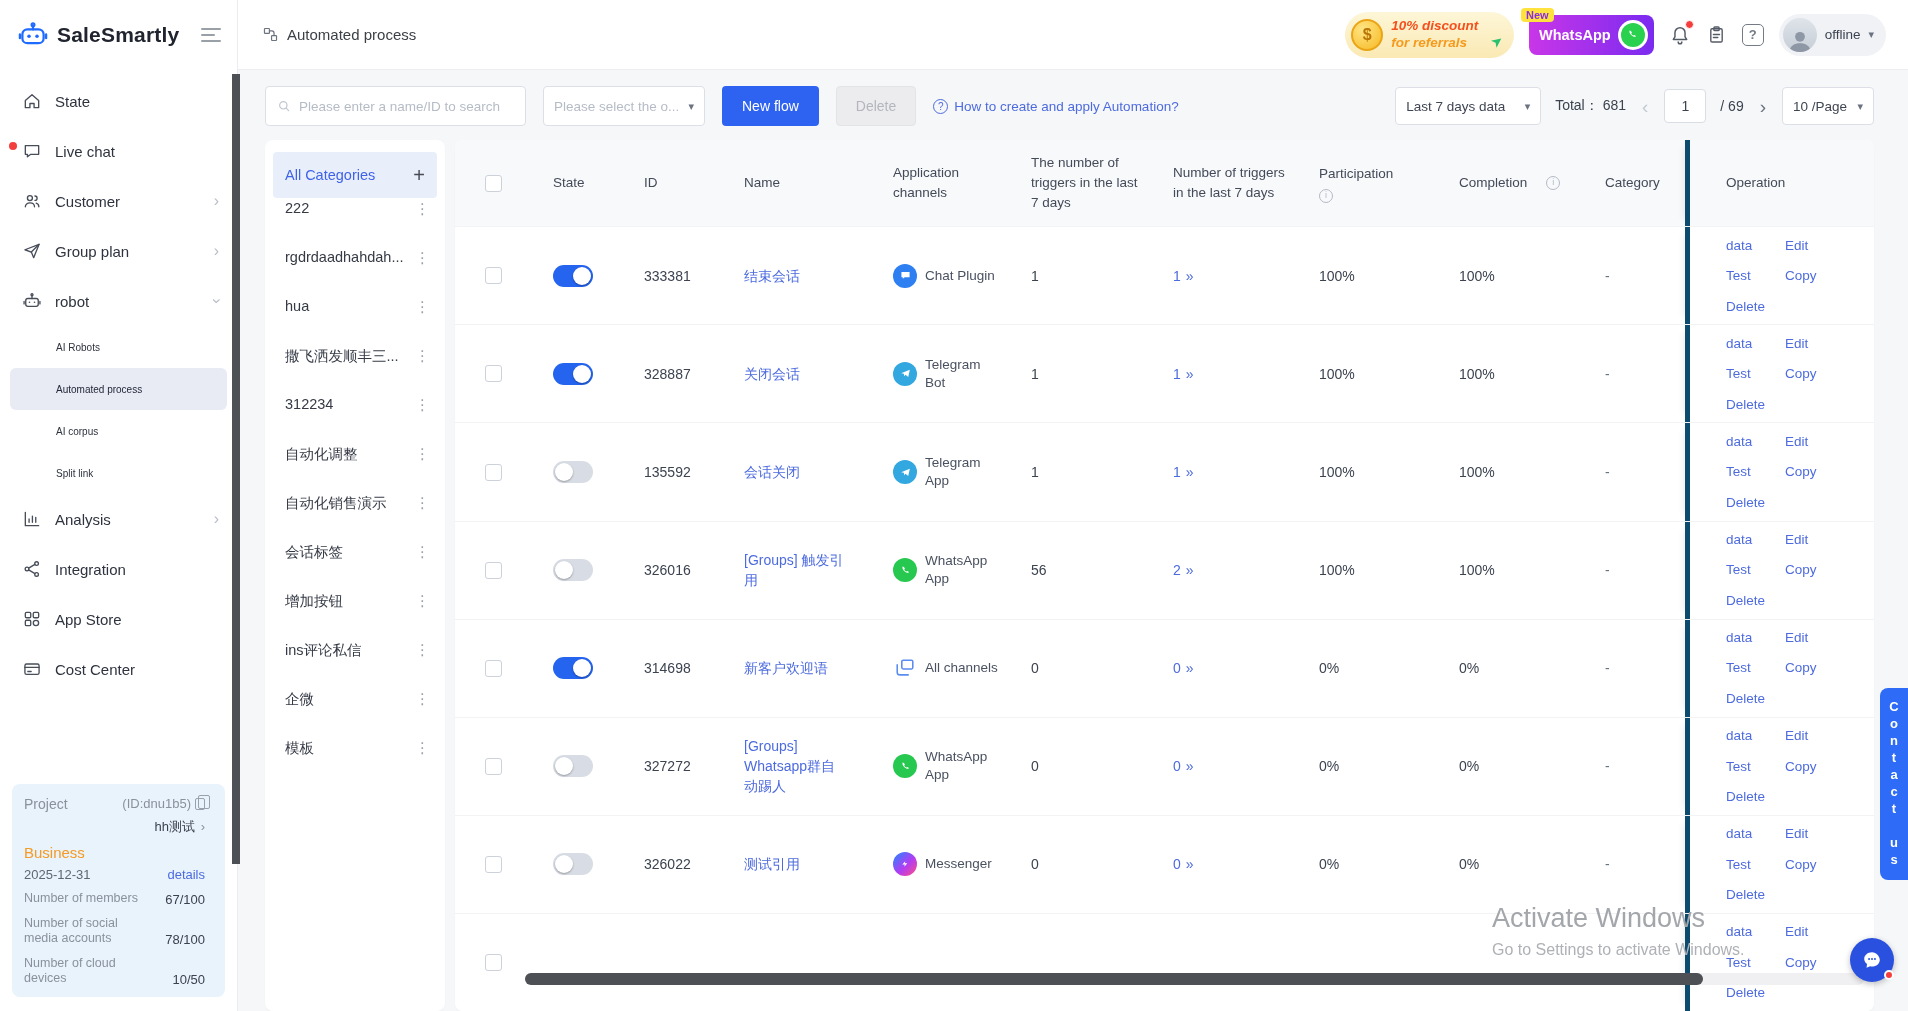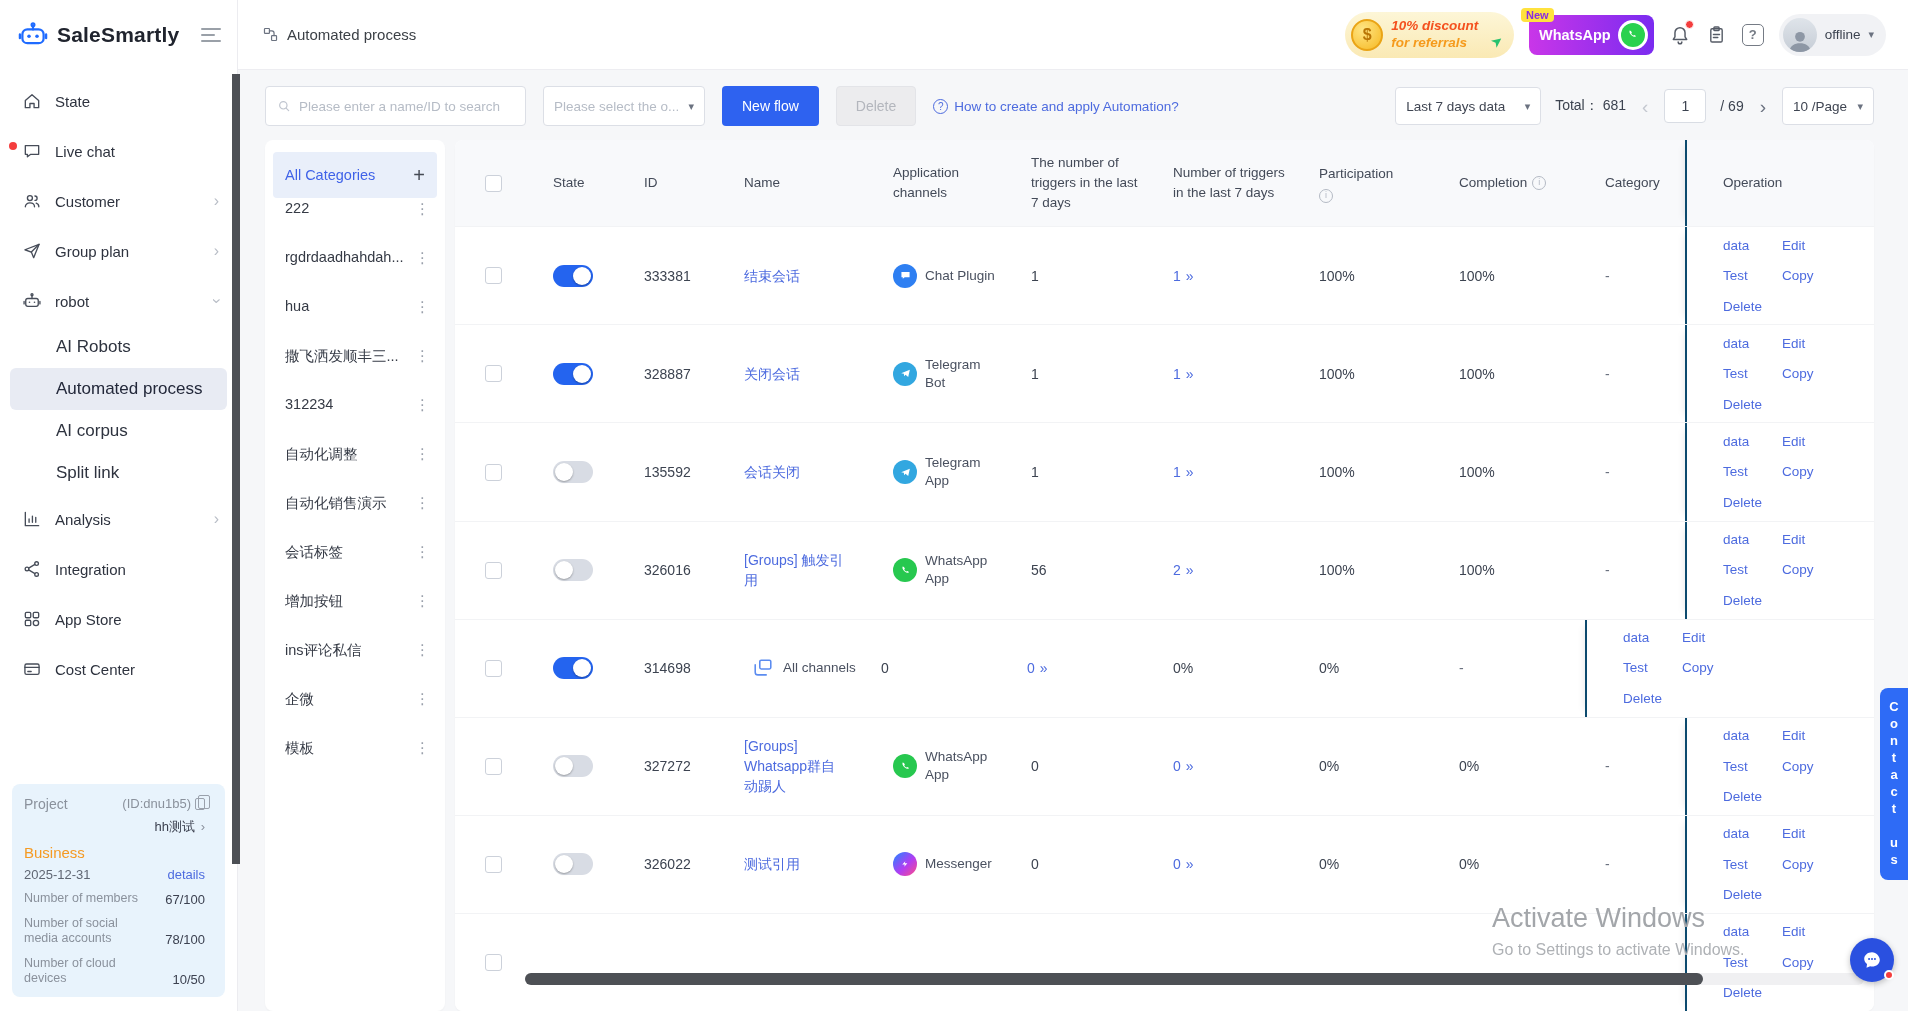--- a/index.html
+++ b/index.html
@@ -16,21 +16,21 @@
   .burger { width:20px; display:flex; flex-direction:column; gap:4px; cursor:pointer; }
   .burger i { display:block; height:2px; background:#9aa0a8; border-radius:1px; }
   .burger i:nth-child(2){ width:14px; }
   .nav { margin-top:6px; }
   .nav-item { height:50px; display:flex; align-items:center; gap:13px; padding:0 18px 0 22px;
     font-size:15px; color:#2e333f; cursor:pointer; position:relative; }
   .nav-item .ic { flex:0 0 20px; }
   .chev { margin-left:auto; color:#b9bec7; font-size:16px; line-height:1; }
   .rot90 { display:inline-block; transform:rotate(90deg); }
   .red-dot { position:absolute; left:9px; top:16px; width:8px; height:8px; border-radius:50%; background:#f43d3d; }
-  .sub-item { height:42px; display:flex; align-items:center; padding-left:56px; font-size:17px; color:#2e333f; cursor:pointer; }
+  .sub-item { height:42px; display:flex; align-items:center; padding-left:56px; font-size:10px; color:#2e333f; cursor:pointer; }
   .sub-item.active { margin:0 10px; padding-left:46px; background:#e8ebf3; border-radius:6px; color:#23283a; font-weight:500; }
   
   .proj { margin:auto 12px 14px 12px; background:#e8f3fc; border-radius:8px; padding:12px 20px 10px 12px; font-size:13px; }
   .proj-r1 { display:flex; align-items:center; gap:4px; color:#8a919c; }
   .proj-r1 .plabel { font-size:14px; flex:1; }
   .copy-ic { width:10px; height:12px; border:1px solid #9aa1ac; border-radius:2px; position:relative; display:inline-block; }
   .copy-ic::before { content:""; position:absolute; left:2px; top:-4px; width:10px; height:12px;
     border:1px solid #9aa1ac; border-radius:2px; }
   .proj-r2 { text-align:right; color:#3c4150; margin-top:6px; font-size:13px; }
   .proj-r2 .chev { color:#8a919c; font-size:13px; margin-left:2px; }
@@ -120,31 +120,31 @@
   .c-check { padding-left:30px; }
   .c-state { padding-left:34px; }
   .c-id   { padding-left:29px; }
   .c-name { padding-left:29px; }
   .c-ch   { padding-left:36px; gap:8px; }
   .c-t7   { padding-left:24px; }
   .c-n7   { padding-left:20px; }
   .c-part { padding-left:20px; }
   .c-comp { padding-left:20px; }
   .c-cat  { padding-left:20px; }
-  .c-op   { border-left:2px solid #0c4a6e; box-shadow:-7px 0 8px -7px rgba(0,0,0,.10);
+  .c-op   { border-left:5px solid #0c4a6e; box-shadow:-7px 0 8px -7px rgba(0,0,0,.10);
     display:grid; grid-template-columns:max-content max-content; column-gap:20px; row-gap:11px;
     align-content:center; justify-content:start; padding-left:36px; }
   .hcell.c-op { display:flex; align-items:center; }
   .hw { display:inline-block; }
   .hw-90 { max-width:92px; }
   .hw-110 { max-width:112px; }
   .part-h { display:flex; flex-direction:column; gap:5px; align-items:flex-start; }
   .inf { display:inline-flex; align-items:center; justify-content:center; width:14px; height:14px;
     border-radius:50%; border:1px solid #b4bac4; color:#b4bac4; font-size:9px; font-style:normal; flex:0 0 auto; }
-  .comp-h { display:flex; align-items:center; gap:5px; }
+  .comp-h { display:flex; align-items:center; gap:19px; }
   .cb { width:17px; height:17px; border:1px solid #ccd1da; border-radius:3px; background:#fff; display:inline-block; cursor:pointer; }
   .switch { width:40px; height:22px; border-radius:11px; background:#d8dce4; position:relative; display:inline-block; cursor:pointer; }
   .switch::after { content:""; position:absolute; width:18px; height:18px; border-radius:50%; background:#fff;
     top:2px; left:2px; box-shadow:0 1px 2px rgba(0,0,0,.3); }
   .switch[data-state="on"] { background:#2464ef; }
   .switch[data-state="on"]::after { left:20px; }
   .lnk { color:#4d6bdf; cursor:pointer; text-decoration:none; }
   .name-lnk { display:inline-block; max-width:104px; }
   .cnt { display:flex; align-items:center; gap:5px; }
   .dbl { font-size:14px; }
@@ -718,20 +718,23 @@
           <div class="trow">
             <div class="cell c-check">
                 <span class="cb"></span>
               </div>
             <div class="cell c-state">
                 <span class="switch" data-state="on"></span>
               </div>
             <div class="cell c-id">
                 <span>314698</span>
               </div>
+            <div class="cell c-name">
+                <a class="lnk name-lnk">新客户欢迎语</a>
+              </div>
             <div class="cell c-ch">
               <span class="ch-ic ci-all">
                   <svg width="22" height="22" viewBox="0 0 24 24" fill="none" stroke="#5b8cf0" stroke-width="1.7" stroke-linecap="round" stroke-linejoin="round">
                     <rect x="8.5" y="3.5" width="12" height="9.5" rx="1.5"></rect>
                     <path d="M3.5 8.5v8a3 3 0 0 0 3 3h9"></path>
                   </svg>
                 </span>
               <span class="ch-label">All channels</span>
             </div>
             <div class="cell c-t7">

